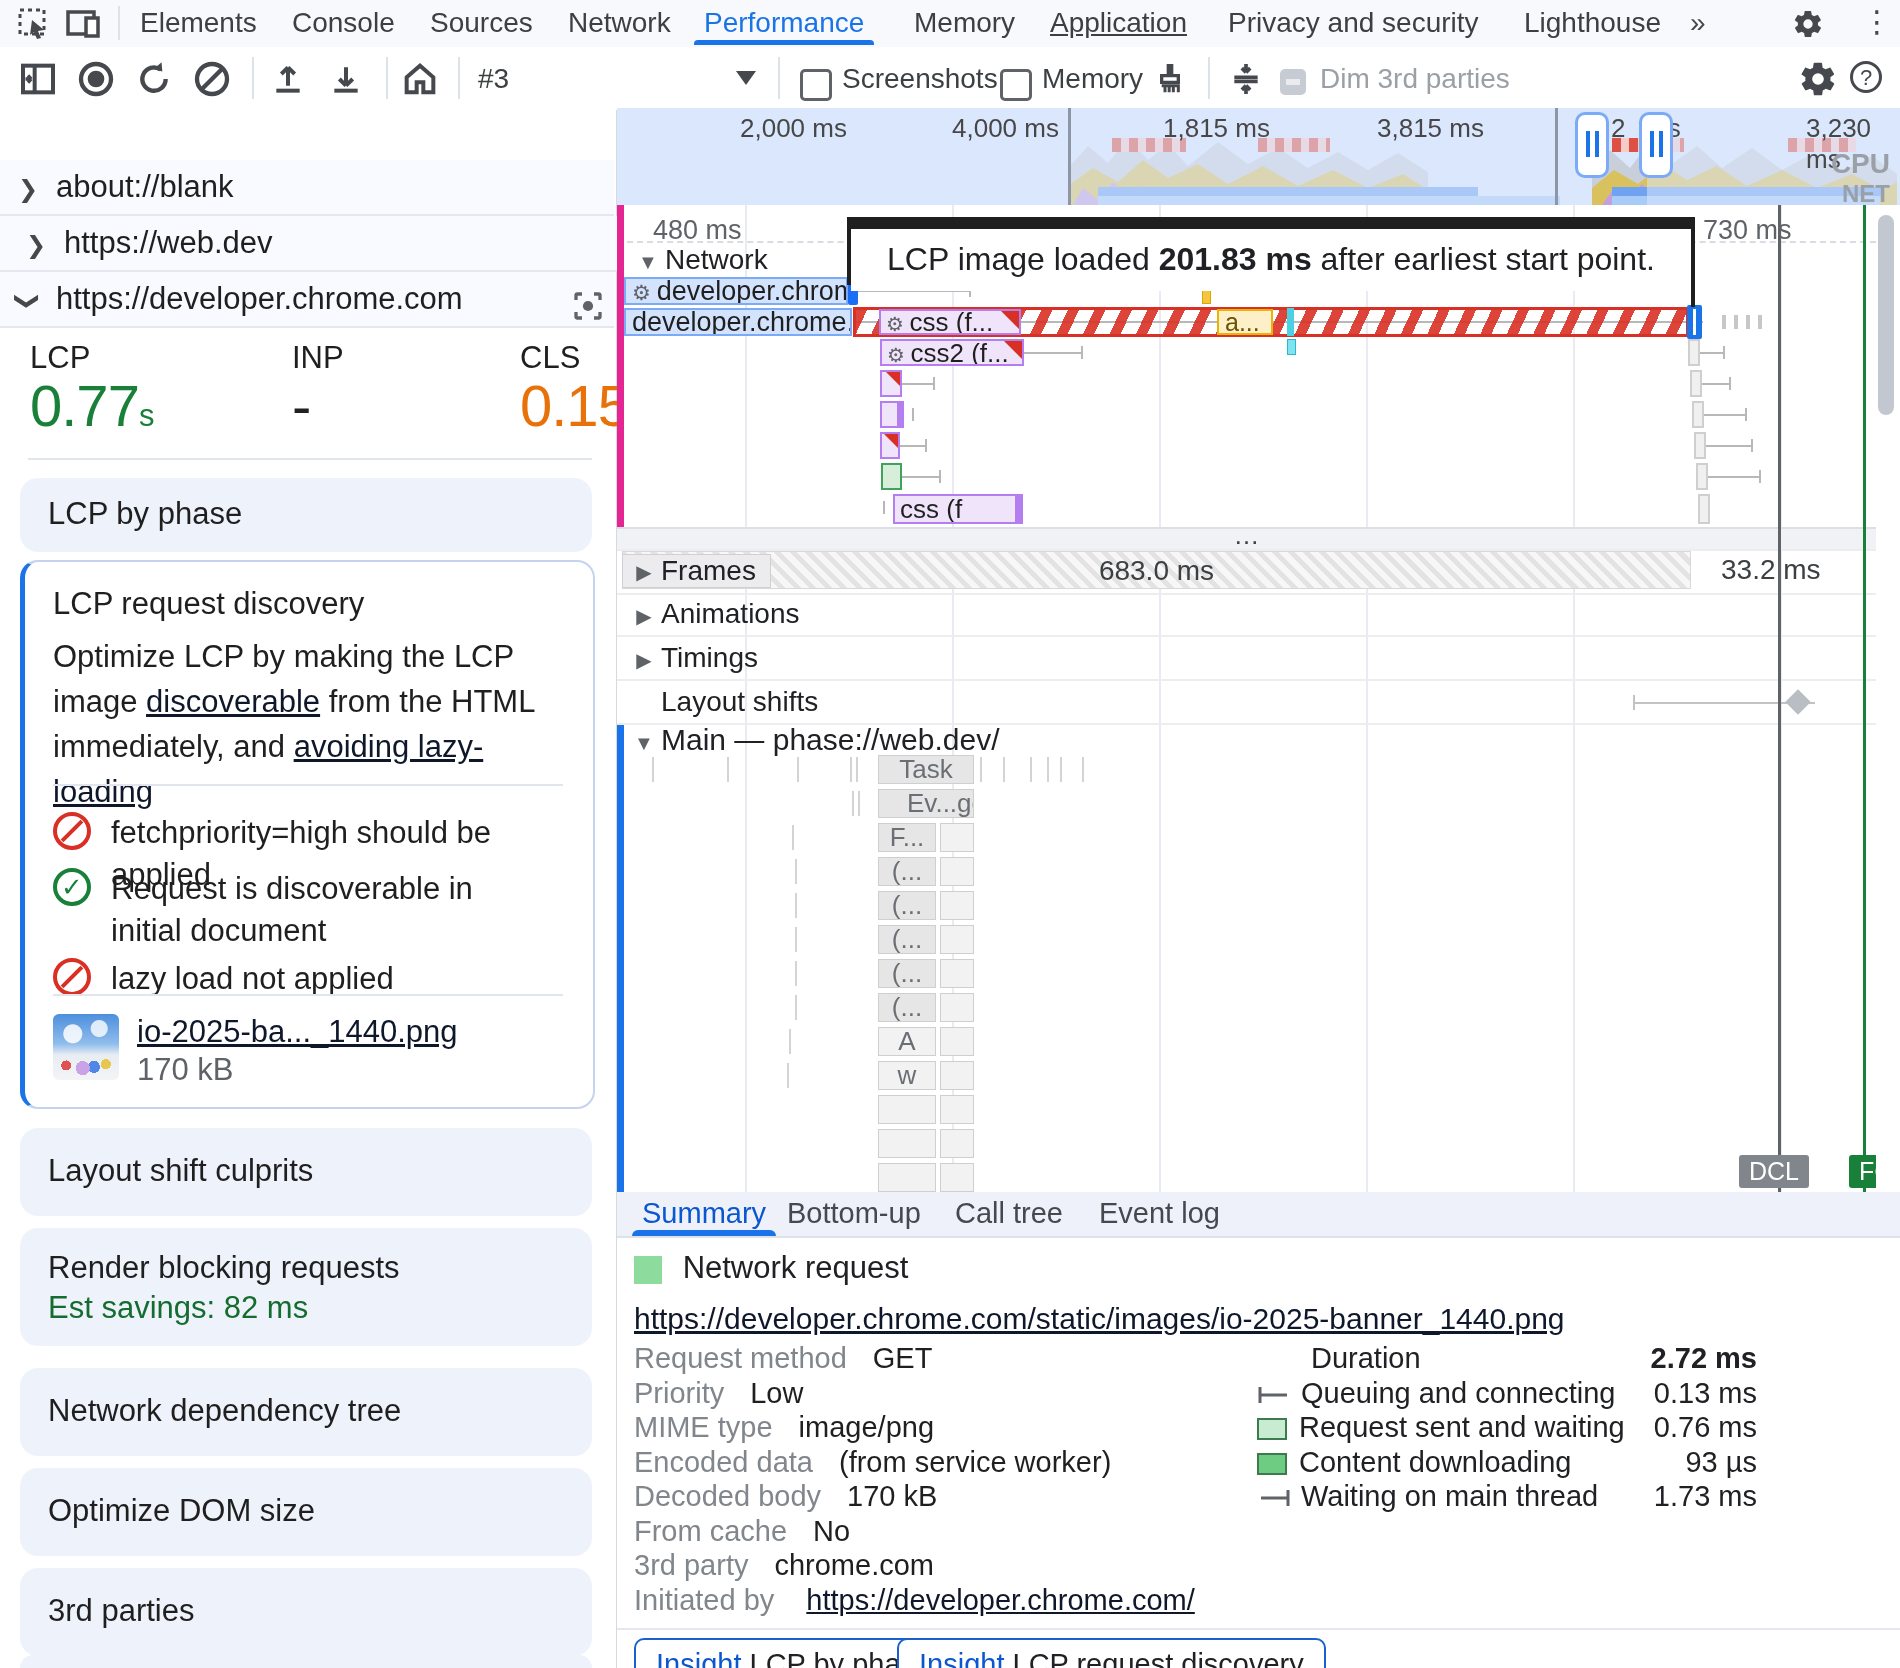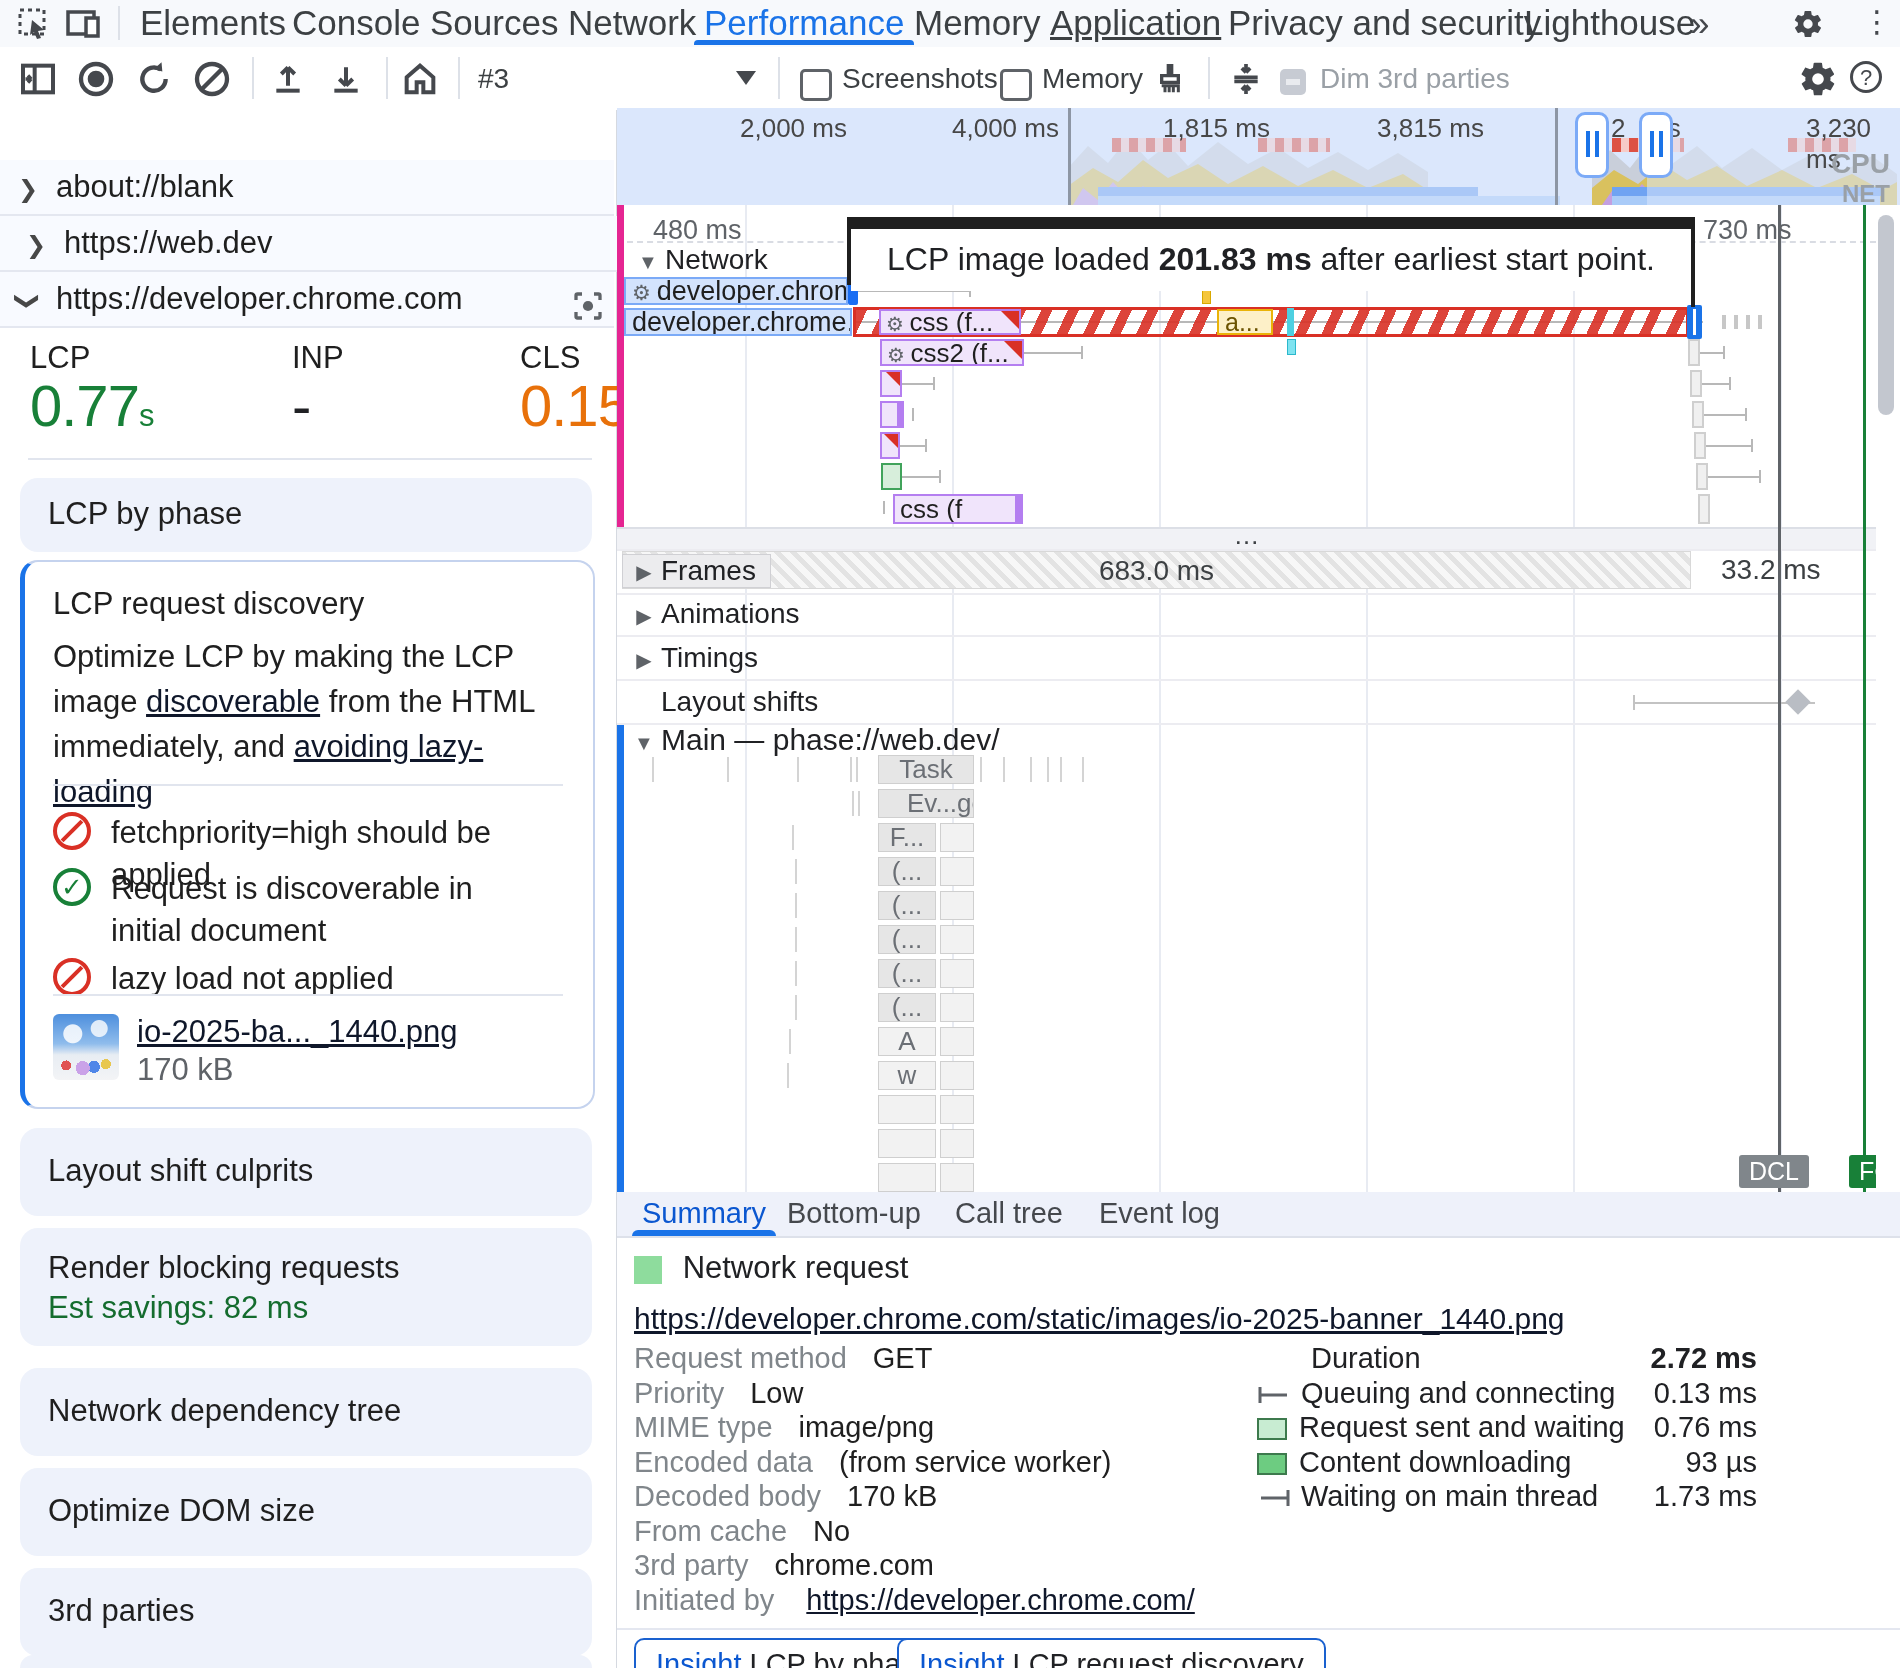--- a/index.html
+++ b/index.html
@@ -2,21 +2,21 @@
 <html><head>
 <meta charset="utf-8">
 <style>
   html,body{margin:0;padding:0;background:#fff;}
   #app{position:relative;width:1900px;height:1668px;overflow:hidden;
        font-family:"Liberation Sans","DejaVu Sans",sans-serif;color:#202124;
        background:#fff;}
   .abs{position:absolute;}
   
   #tabbar{left:0;top:0;width:1900px;height:47px;background:#f7f9fc;border-bottom:2px solid #dadce0;}
-  .dtab{position:absolute;top:0;height:45px;line-height:45px;font-size:35px;color:#3c4043;padding:0 4px;}
+  .dtab{position:absolute;top:0;height:45px;line-height:45px;font-size:28px;color:#3c4043;padding:0 4px;}
   .dtab.active{color:#1a73e8;}
   .dtab.active::after{content:"";position:absolute;left:-6px;right:-6px;bottom:0;height:5px;background:#1a73e8;border-radius:4px 4px 0 0;}
   
   #toolbar{left:0;top:47px;width:1900px;height:63px;background:#ffffff;border-bottom:2px solid #d5d9e0;}
   .ticon{position:absolute;top:12px;width:40px;height:40px;color:#45484d;}
   .vdiv{position:absolute;top:10px;width:2px;height:42px;background:#dde1e8;}
   .cbox{position:absolute;top:22px;width:26px;height:26px;border:3px solid #5f6368;border-radius:5px;background:#fff;}
   .tlabel{position:absolute;top:0;height:63px;line-height:63px;font-size:28px;color:#3c4043;}
   
   #sidebar{left:0;top:110px;width:616px;height:1558px;background:#fff;border-right:2px solid #d5d9e0;}

